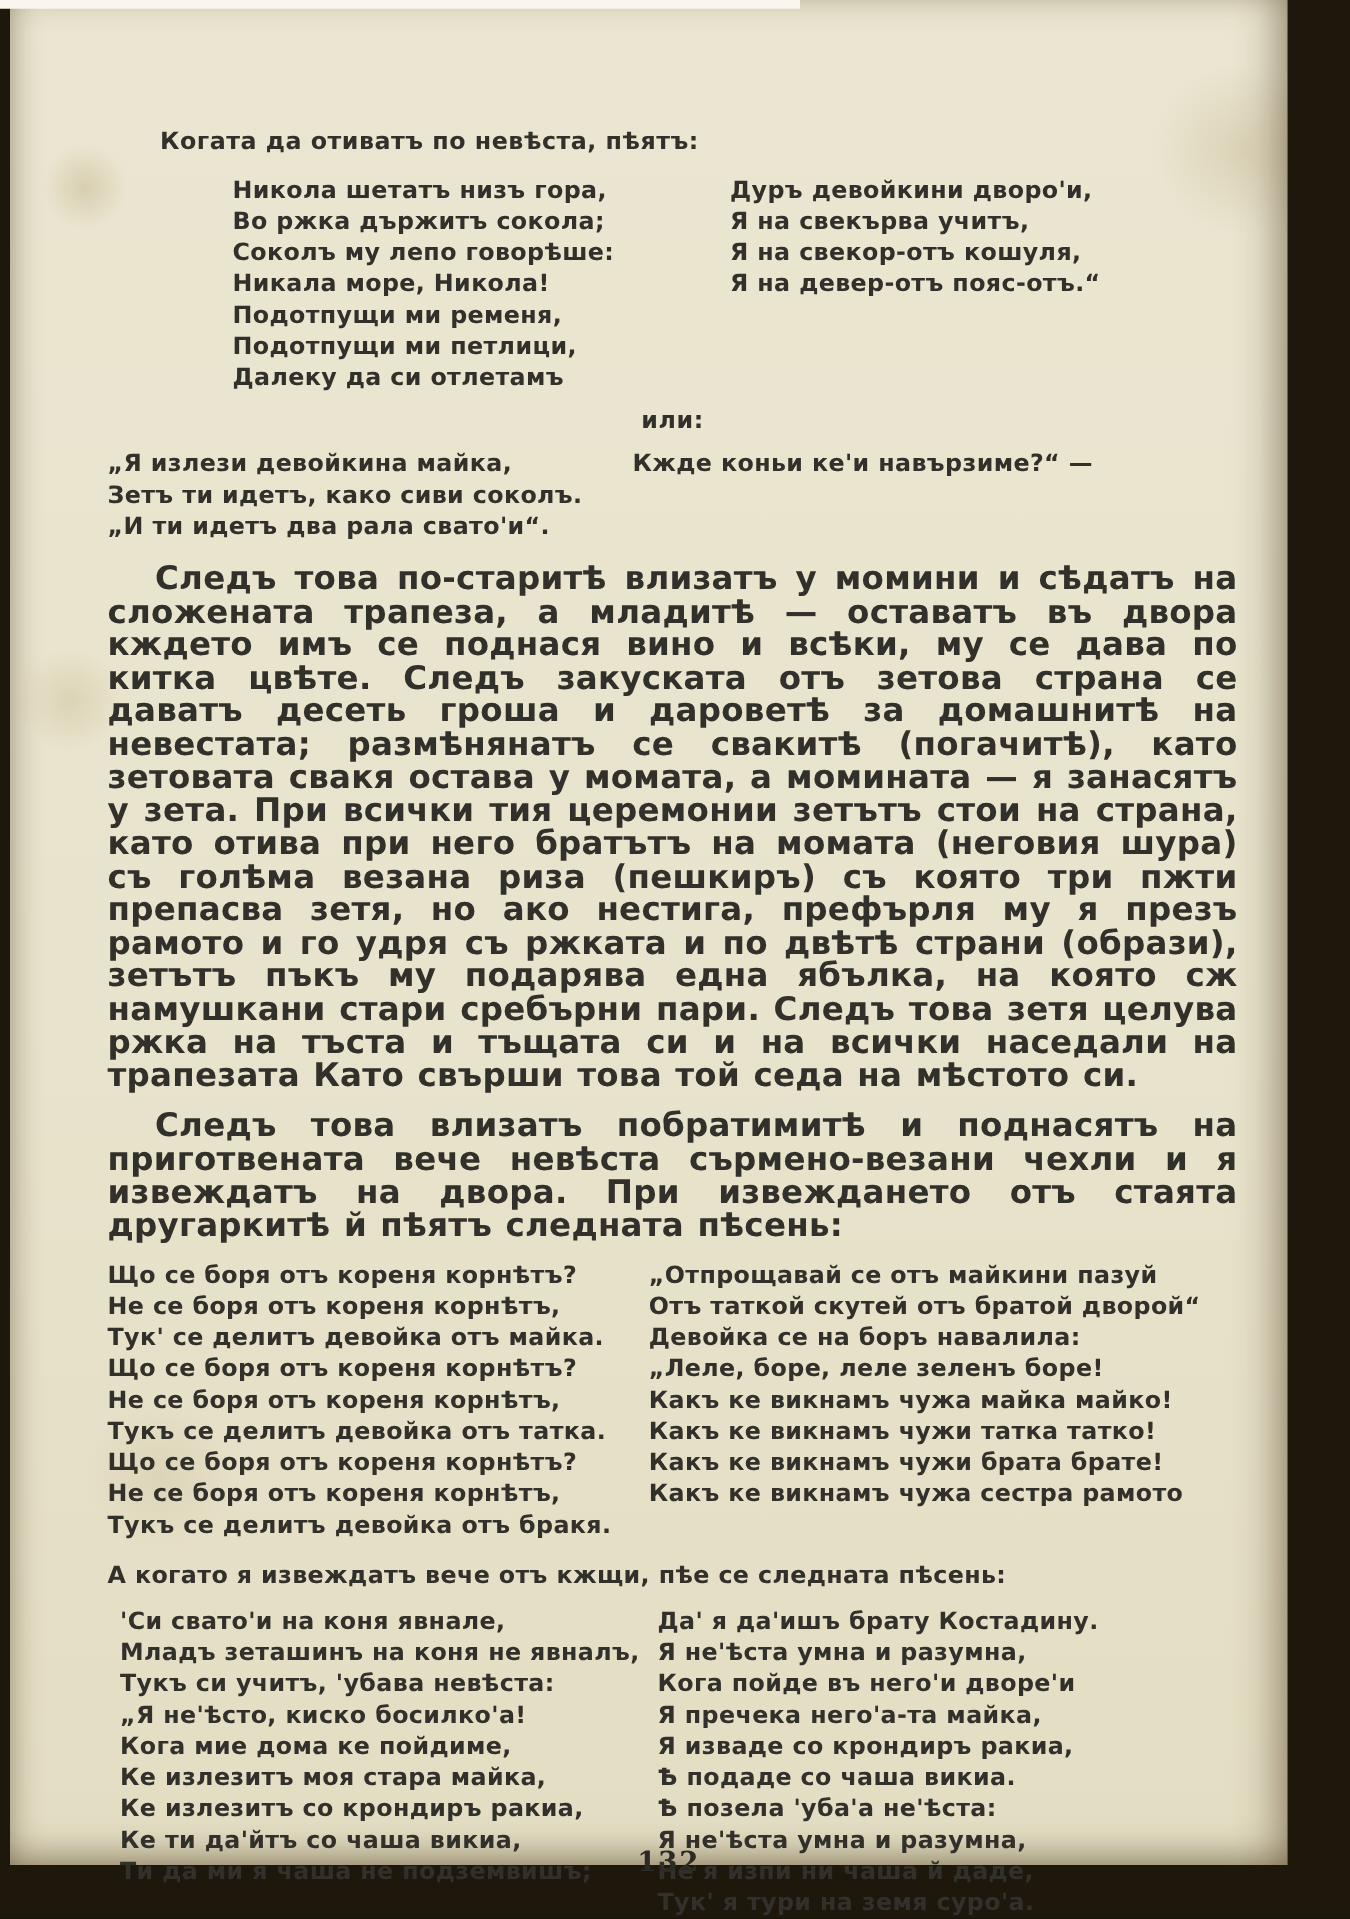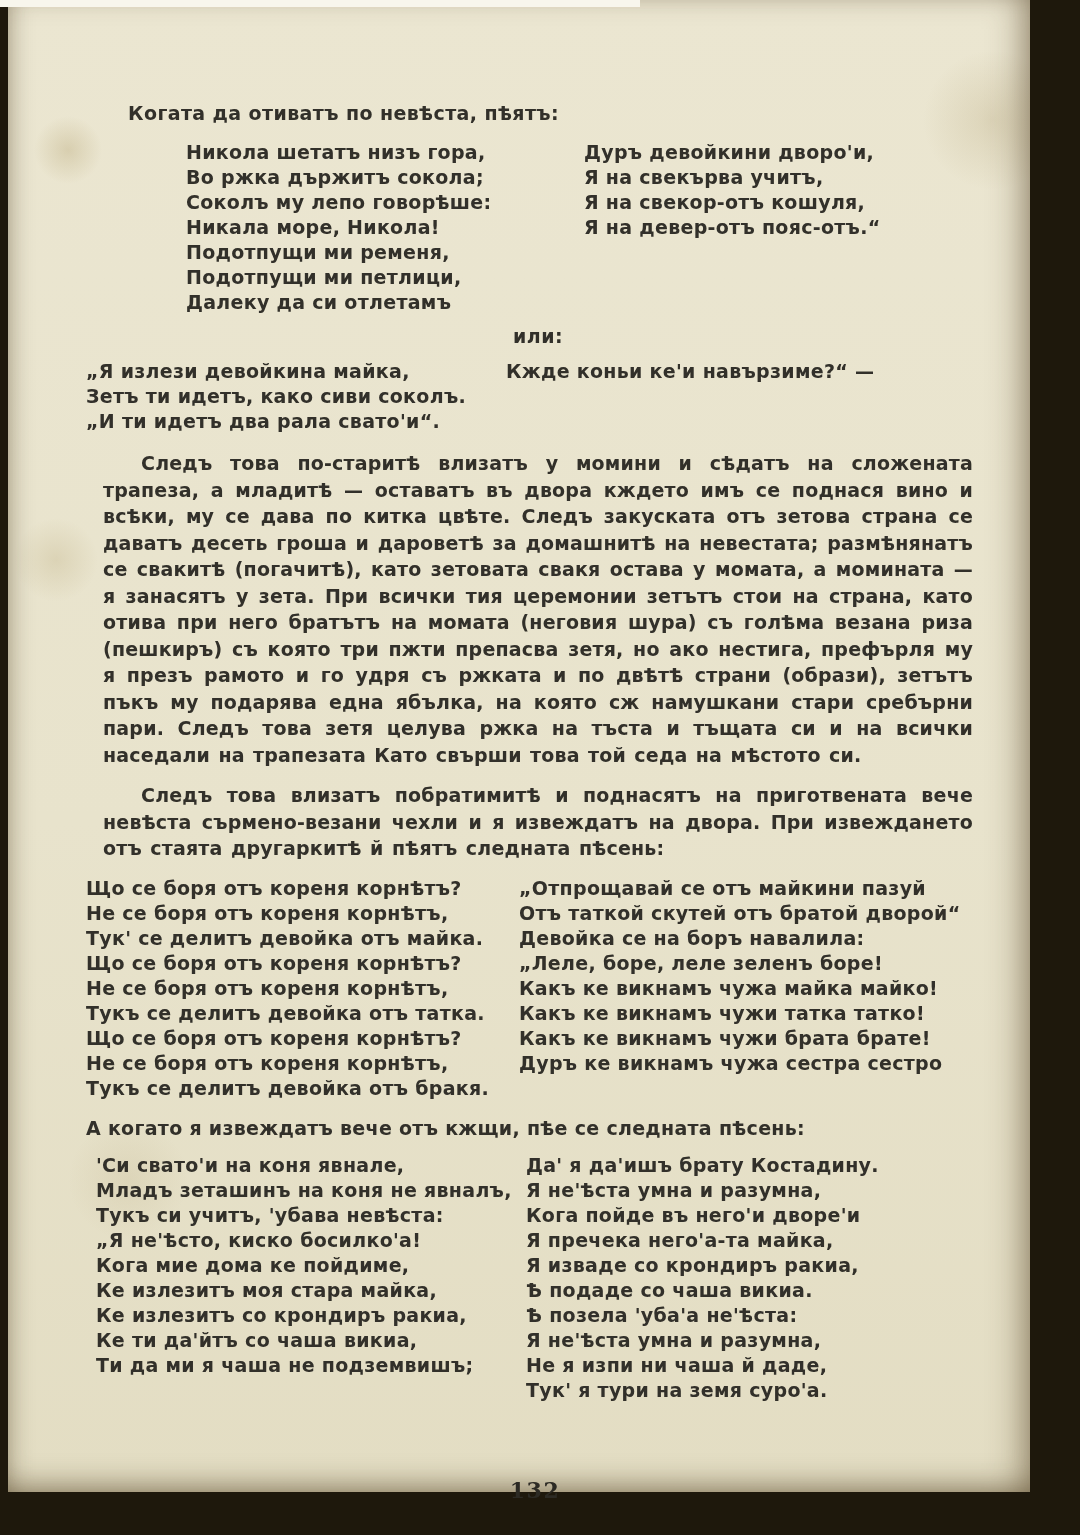--- a/index.html
+++ b/index.html
@@ -34,21 +34,21 @@
   .verse-line{white-space:nowrap;}
   .verse-row{display:flex;}
   .row-1{margin-left:100px;margin-bottom:8px;}
   .row-1 .col-l{width:398px;}
   .row-2 .col-l{width:420px;}
   .row-3 .col-l{width:433px;}
   .row-4{margin-left:10px;}
   .row-4 .col-l{width:430px;}
   .or{text-align:center;margin:10px 0 12px;font-size:19px;letter-spacing:.5px;}
   .para{
-    margin:0 17px 14px;font-size:19px;line-height:26.5px;
+    margin:0 0 14px;font-size:26px;line-height:26.5px;
     text-align:justify;text-indent:38px;letter-spacing:.2px;word-spacing:1.5px;
   }
   .para.first{margin-top:16px;}
   .interlude{margin:16px 0 14px;font-size:19px;letter-spacing:.3px;}
   .row-3{margin-bottom:4px;}
   .pagenum{
     position:absolute;left:24px;width:1022px;bottom:32px;text-align:center;
     font-family:"DejaVu Serif","Liberation Serif",serif;
     font-size:22px;font-weight:bold;letter-spacing:1.5px;color:#2c2a24;
   }
@@ -110,21 +110,21 @@
             <div class="verse-line">Тукъ се делитъ девойка отъ бракя.</div>
           </div>
         <div class="verse col-r">
             <div class="verse-line">„Отпрощавай се отъ  майкини пазуй</div>
             <div class="verse-line">Отъ таткой скутей отъ братой дворой“</div>
             <div class="verse-line">Девойка се на боръ навалила:</div>
             <div class="verse-line">„Леле, боре, леле зеленъ боре!</div>
             <div class="verse-line">Какъ ке викнамъ чужа майка майко!</div>
             <div class="verse-line">Какъ ке викнамъ чужи татка татко!</div>
             <div class="verse-line">Какъ ке викнамъ чужи брата брате!</div>
-            <div class="verse-line">Дуръ ке викнамъ чужа сестра сестро</div>
+            <div class="verse-line">Какъ ке викнамъ чужа сестра рамото</div>
           </div>
       </div>
 
       <p class="interlude">А когато я извеждатъ вече отъ кжщи, пѣе се следната пѣсень:</p>
 
       <div class="verse-row row-4">
         <div class="verse col-l">
             <div class="verse-line">'Си свато'и на коня явнале,</div>
             <div class="verse-line">Младъ зеташинъ на коня не явналъ,</div>
             <div class="verse-line">Тукъ си учитъ, 'убава невѣста:</div>

